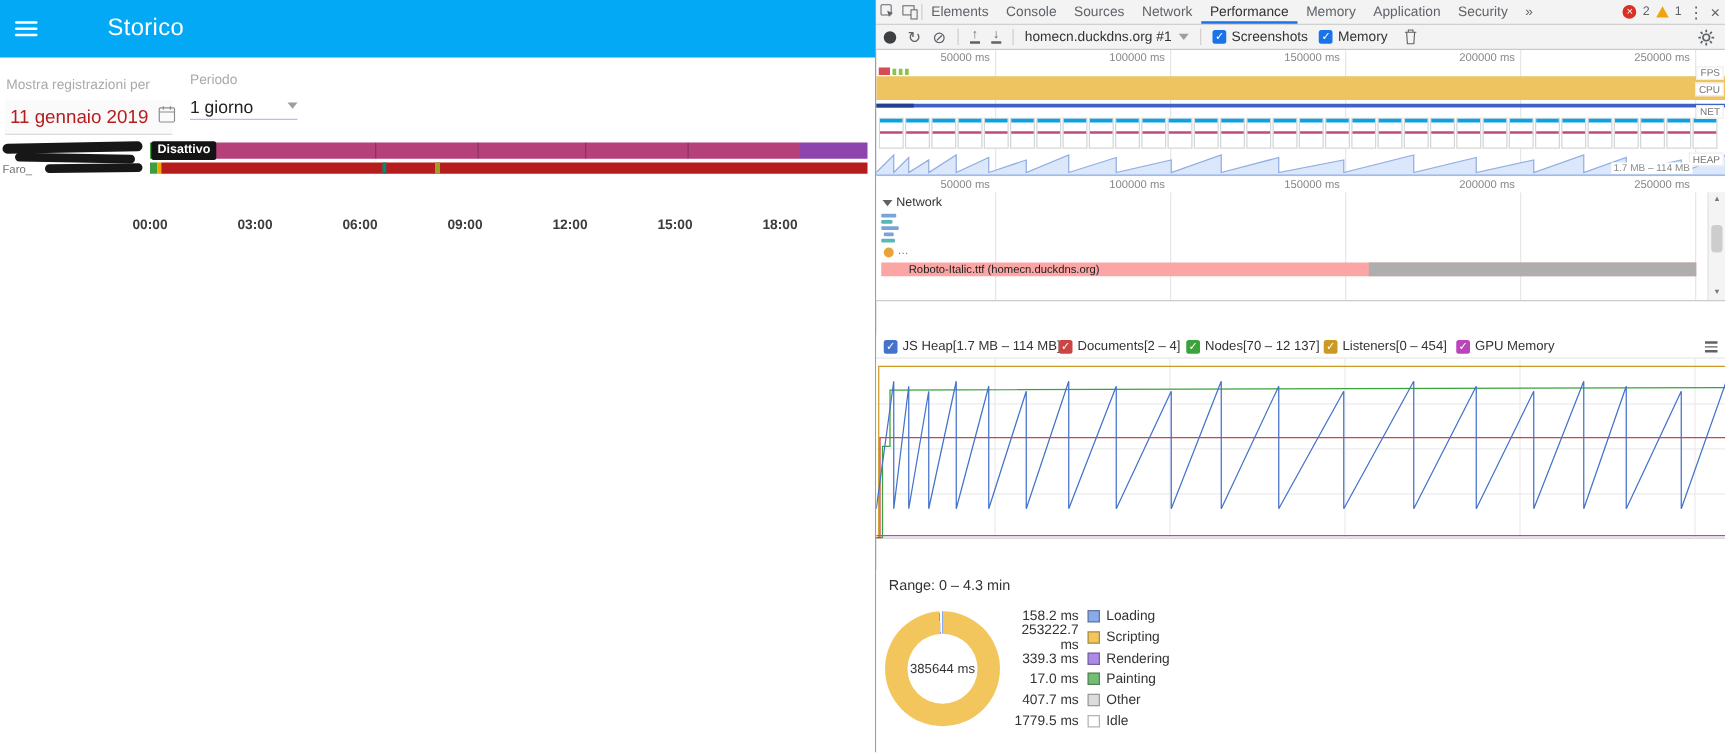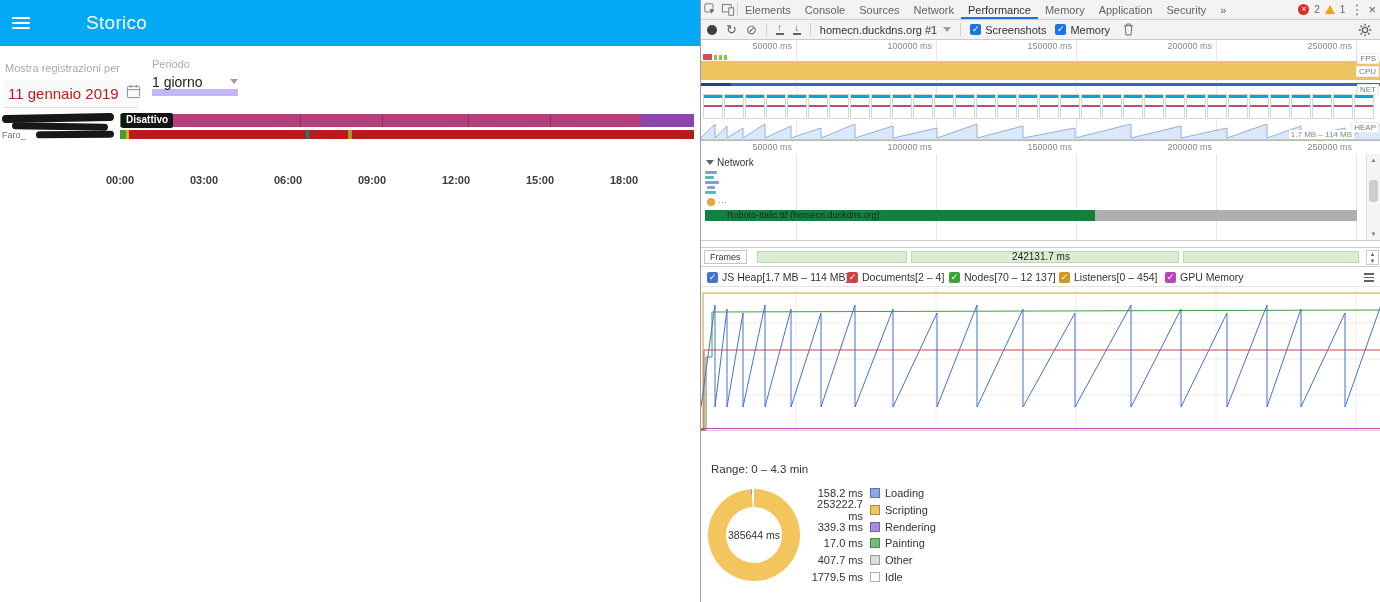--- a/index.html
+++ b/index.html
@@ -11,21 +11,21 @@
   .app-header{position:absolute;top:0;left:0;right:0;height:46px;display:flex;align-items:center;color:#fff;gap:40px;}
   .menu-icon{width:18px;height:12px;margin-left:12px;display:flex;flex-direction:column;justify-content:space-between;cursor:pointer;}
   .menu-icon i{display:block;height:2px;background:#fff;border-radius:1px;}
   .app-title{margin-left:16px;font-size:19px;letter-spacing:.3px;}
   .field-label{position:absolute;font-size:11px;color:#aaa;}
   .lbl-date{left:5px;top:62px;}
   .lbl-period{left:152px;top:58px;}
   .date-field{position:absolute;left:4px;top:80px;width:134px;height:28px;display:flex;align-items:center;background:#fafafa;border-bottom:1px solid #dcdcdc;cursor:pointer;}
   .date-value{font-size:15px;color:#b91c1c;margin-left:4px;white-space:nowrap;}
   .cal{margin-left:7px;flex:none;}
-  .period-field{position:absolute;left:152px;top:74px;width:86px;height:22px;display:flex;align-items:center;justify-content:space-between;border-bottom:7px solid #c4b5fd;cursor:pointer;}
+  .period-field{position:absolute;left:152px;top:74px;width:86px;height:22px;display:flex;align-items:center;justify-content:space-between;border-bottom:1px solid #c4b5fd;cursor:pointer;}
   .period-value{font-size:14px;color:#212121;}
   .caret{width:0;height:0;border-left:4px solid transparent;border-right:4px solid transparent;border-top:5px solid #9e9e9e;}
   .timeline{position:absolute;left:0;top:110px;width:700px;height:52px;}
   .scribble{position:absolute;background:#171717;border-radius:4px;}
   .row-frag{position:absolute;font-size:9px;color:#6f6f6f;}
   .bar-row{position:absolute;left:120px;width:574px;}
   .row1{top:4px;height:13px;}
   .row2{top:20px;height:9px;}
   .seg{position:absolute;top:0;height:100%;}
   .seg-tick{position:absolute;top:0;height:100%;background:rgba(0,0,0,.22);width:1px;}
@@ -74,21 +74,21 @@
   .heap-range{position:absolute;right:26px;top:90px;background:#fff;font-size:8px;color:#888;padding:0 2px;}
 
   
   .net-pane{position:absolute;top:141px;left:0;right:0;height:100px;border-bottom:1px solid #ccc;overflow:hidden;background:#fff;}
   .net-pane .vline{top:13px;bottom:0;}
   .net-section-label{position:absolute;left:5px;top:16px;font-size:10px;color:#333;display:flex;align-items:center;gap:3px;}
   .disc{width:0;height:0;border-left:4px solid transparent;border-right:4px solid transparent;border-top:5px solid #5f6368;}
   .mini-bar{position:absolute;height:3px;border-radius:1px;}
   .net-dot{position:absolute;width:8px;height:8px;border-radius:50%;left:6px;top:57px;}
   .net-dot-text{position:absolute;left:17px;top:54px;font-size:9px;color:#777;}
-  .rb{position:absolute;left:4px;top:69px;height:11px;width:652px;background:#15803d;}
+  .rb{position:absolute;left:4px;top:69px;height:11px;width:652px;background:#fca5a5;}
   .rb-dark{position:absolute;left:390px;top:0;height:11px;width:262px;background:#aeaeae;}
   .rb-text{position:absolute;left:22px;top:0;font-size:9px;line-height:11px;color:#222;white-space:nowrap;}
   .sb{position:absolute;right:0;top:13px;bottom:0;width:14px;background:#f4f4f4;border-left:1px solid #e2e2e2;}
   .sb-btn{position:absolute;left:0;right:0;height:12px;background:#f4f4f4;color:#777;font-size:6px;text-align:center;line-height:12px;cursor:pointer;}
   .sb-thumb{position:absolute;left:2px;right:2px;top:26px;height:22px;background:#cdcdcd;border-radius:3px;cursor:pointer;}
 
   
   .frames{position:absolute;top:247px;left:0;right:0;height:20px;border-top:1px solid #ccc;border-bottom:1px solid #ccc;background:#fff;}
   .frames-chip{position:absolute;left:3px;top:2px;height:14px;line-height:13px;padding:0 5px;border:1px solid #c6c6c6;background:#fff;font-size:9px;color:#333;z-index:2;}
   .frames-track{position:absolute;left:0;right:16px;top:0;bottom:0;}
@@ -358,33 +358,20 @@
         <span class="rb-text">Roboto-Italic.ttf (homecn.duckdns.org)</span>
       </div>
 
       <div class="sb">
         <div class="sb-btn" style="top:0;">▲</div>
         <div class="sb-thumb"></div>
         <div class="sb-btn" style="bottom:0;">▼</div>
       </div>
     </div>
 
-    <div class="frames">
-      <span class="frames-chip">Frames</span>
-      <div class="frames-track">
-          <div class="frames-seg" style="left: 56px; width: 150px; background: rgb(217, 237, 210);"></div>
-          <div class="frames-seg" style="left: 210px; width: 268px; background: rgb(217, 237, 210);"></div>
-          <div class="frames-seg" style="left: 482px; width: 176px; background: rgb(217, 237, 210);"></div>
-        </div>
-      <span class="frames-ms">242131.7 ms</span>
-      <div class="spin">
-          <span>▲</span>
-          <span>▼</span>
-        </div>
-    </div>
 
     <div class="cbar">
       <span class="counter-item" style="left:6px;">
         <span class="cb" style="background: rgb(68, 114, 204);"></span>
         <span>JS Heap[1.7 MB – 114 MB]</span>
       </span>
       <span class="counter-item" style="left:146px;">
         <span class="cb" style="background: rgb(204, 68, 68);"></span>
         <span>Documents[2 – 4]</span>
       </span>

